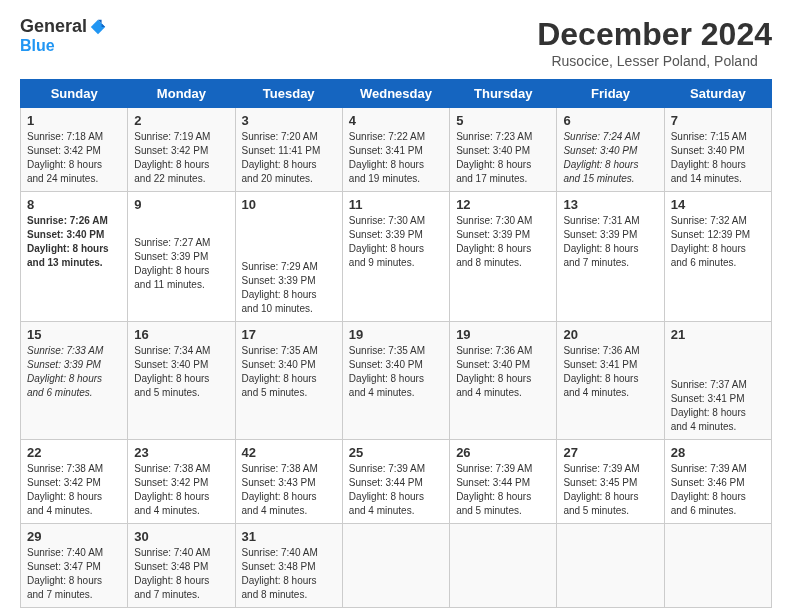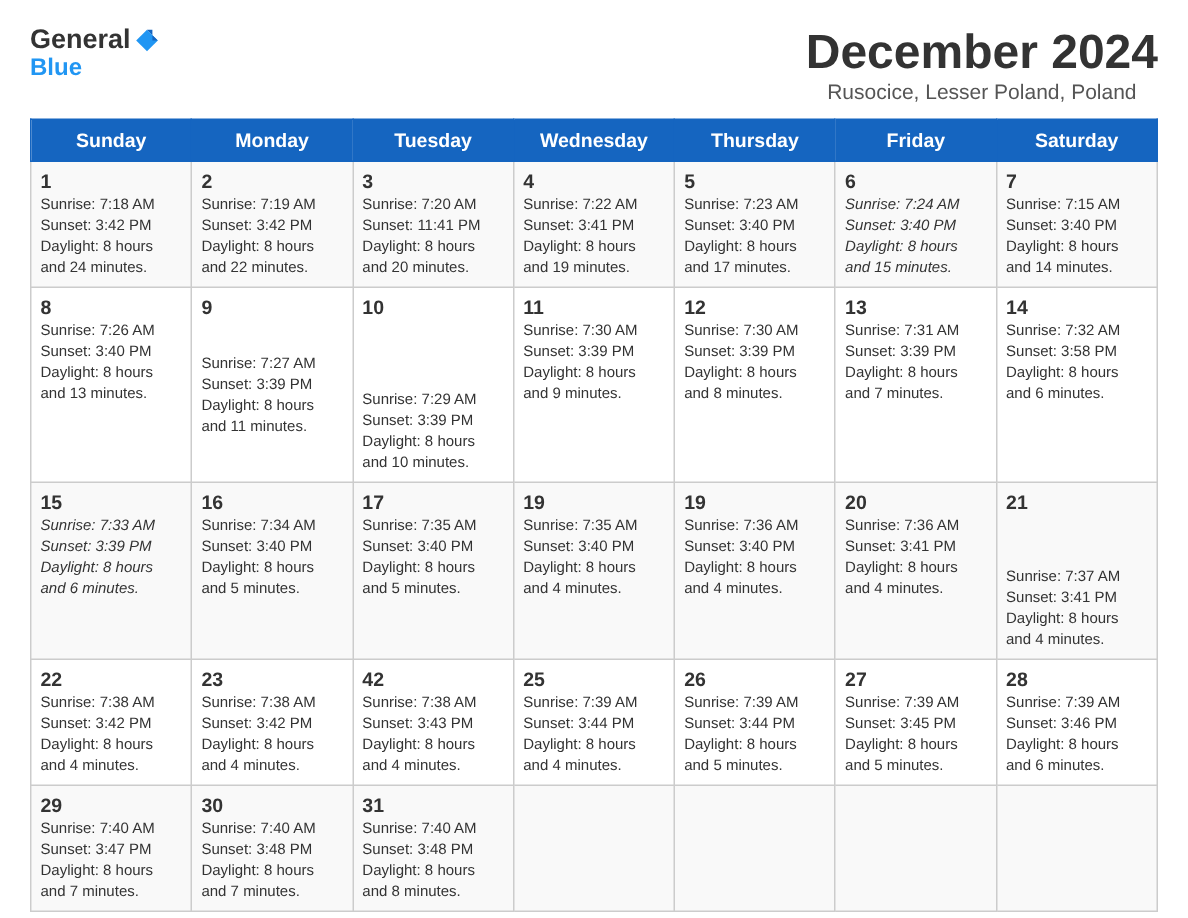--- a/index.html
+++ b/index.html
@@ -170,21 +170,21 @@
           <span class="day-number">7</span>
           <div class="day-info" style="white-space: pre-line;">Sunrise: 7:15 AM
 Sunset: 3:40 PM
 Daylight: 8 hours
 and 14 minutes.</div>
         </td>
       </tr>
       <tr>
         <td>
           <span class="day-number">8</span>
-          <div class="day-info" style="white-space: pre-line;">Sunrise: 7:26 AM
+          <div class="day-info" style="white-space: pre-line; font-weight: bold;">Sunrise: 7:26 AM
 Sunset: 3:40 PM
 Daylight: 8 hours
 and 13 minutes.</div>
         </td>
         <td>
           <span class="day-number">9</span>
           <div class="day-info" style="white-space: pre-line; margin-top: 24px;">Sunrise: 7:27 AM
 Sunset: 3:39 PM
 Daylight: 8 hours
 and 11 minutes.</div>
@@ -213,21 +213,21 @@
         <td>
           <span class="day-number">13</span>
           <div class="day-info" style="white-space: pre-line;">Sunrise: 7:31 AM
 Sunset: 3:39 PM
 Daylight: 8 hours
 and 7 minutes.</div>
         </td>
         <td>
           <span class="day-number">14</span>
           <div class="day-info" style="white-space: pre-line;">Sunrise: 7:32 AM
-Sunset: 3:58 PM
+Sunset: 12:39 PM
 Daylight: 8 hours
 and 6 minutes.</div>
         </td>
       </tr>
       <tr>
         <td>
           <span class="day-number">15</span>
           <div class="day-info" style="white-space: pre-line; font-style: italic;">Sunrise: 7:33 AM
 Sunset: 3:39 PM
 Daylight: 8 hours

